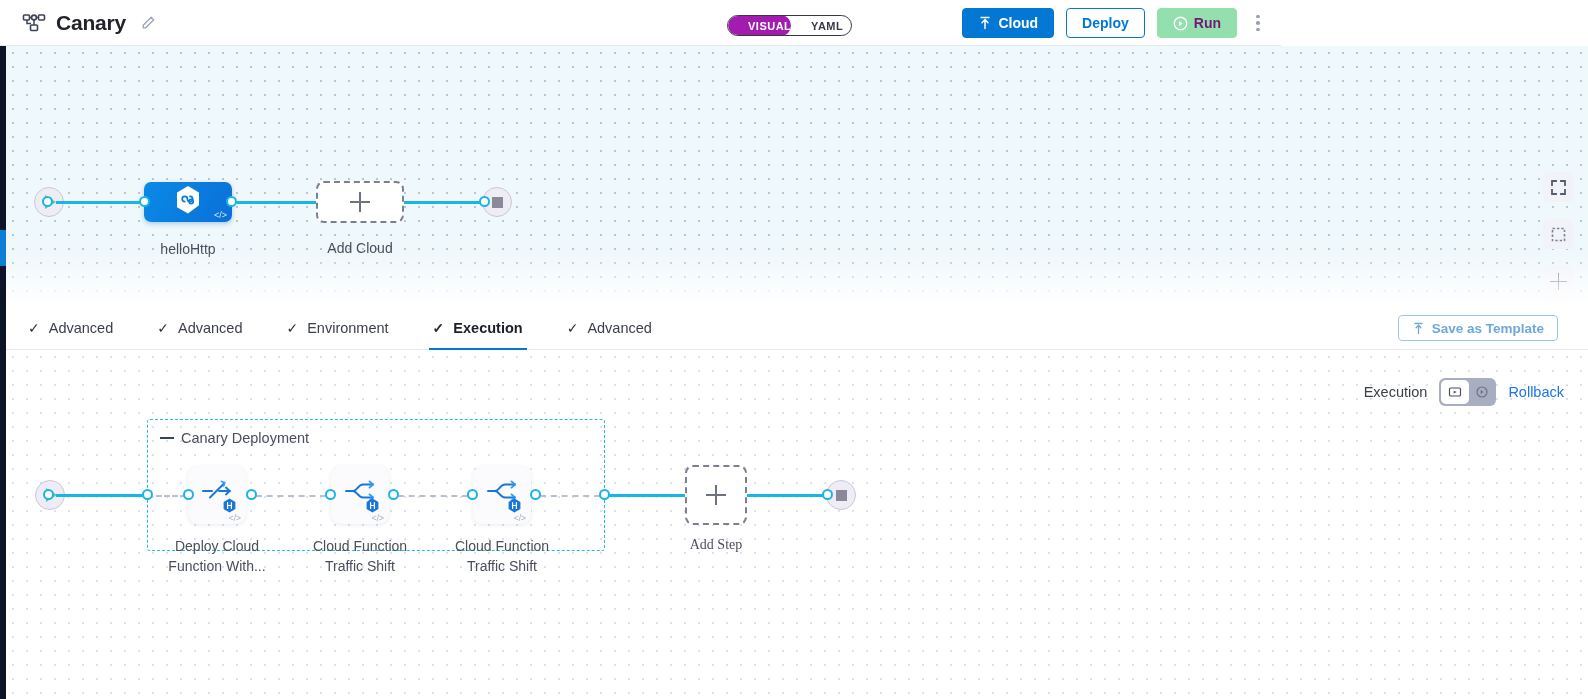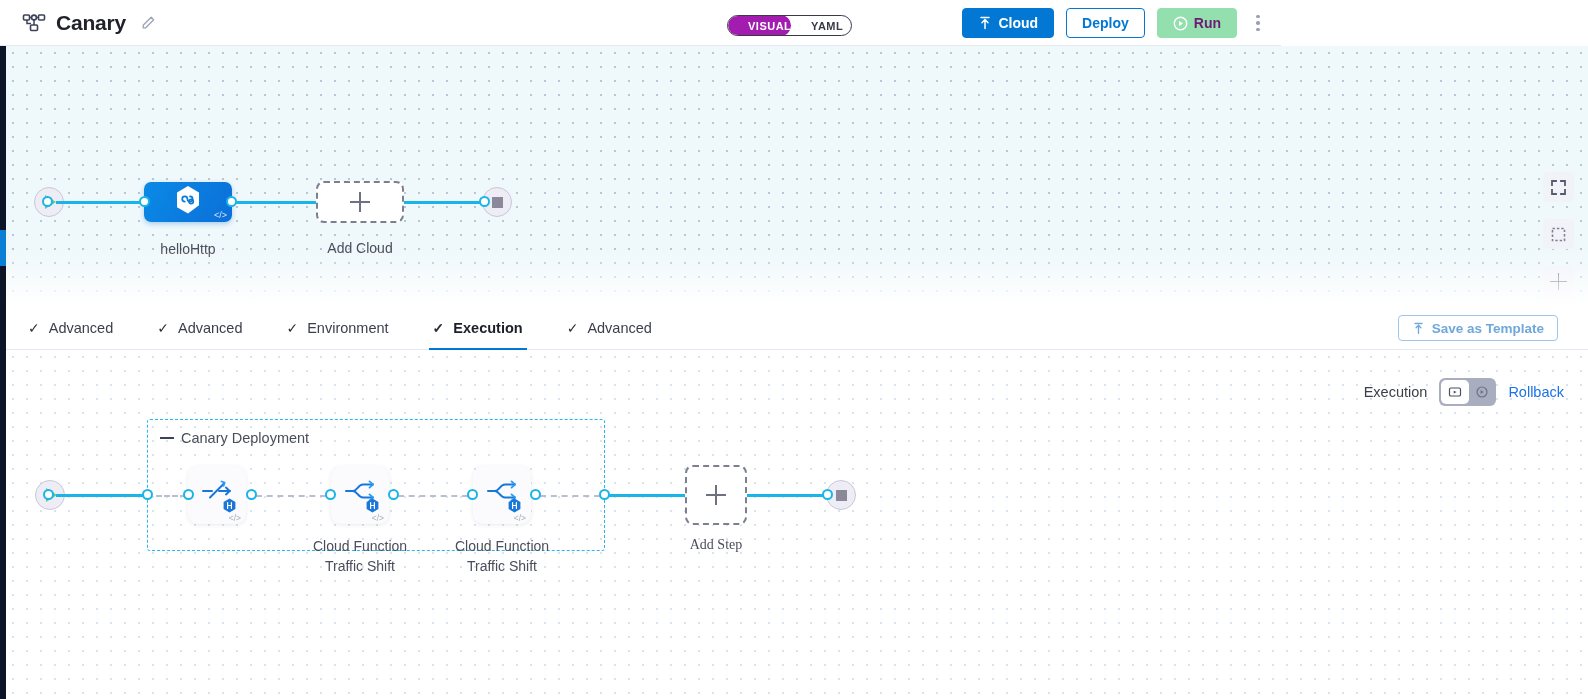--- a/index.html
+++ b/index.html
@@ -412,20 +412,24 @@
       <span class="step-badge">
         <svg width="15" height="15" viewBox="0 0 15 15">
           <path d="M7.5 0.6l5.9 3.4v6.9L7.5 14.4 1.6 10.9V4z" fill="#1877d8"></path>
           <path d="M5.6 4.6v5.8M9.4 4.6v5.8M5.6 7.5h3.8" stroke="#ffffff" stroke-width="1.2" stroke-linecap="round"></path>
         </svg>
       </span>
       <span class="step-code">&lt;/&gt;</span>
     </div>
     <div class="port" style="left:177px; top:139px;"></div>
     <div class="port" style="left:240px; top:139px;"></div>
+    <div class="node-label" style="left:156px; top:186px; width:110px;">
+      <div>Deploy Cloud</div>
+      <div>Function With...</div>
+    </div>
 
     <div class="step-node" style="left:325px; top:116px;">
       <span class="step-icon">
         <svg width="34" height="28" viewBox="0 0 34 28">
           <path d="M3 14h7c4 0 5-6.5 10-6.5h10" fill="none" stroke="#1877d8" stroke-width="2" stroke-linecap="round"></path>
           <path d="M10 14c4 0 5 6.5 10 6.5h10" fill="none" stroke="#1877d8" stroke-width="2" stroke-linecap="round"></path>
           <path d="M26.5 4.4L30 7.5l-3.5 3.1" fill="none" stroke="#2e9bf5" stroke-width="1.9" stroke-linecap="round" stroke-linejoin="round"></path>
           <path d="M26.5 17.4L30 20.5l-3.5 3.1" fill="none" stroke="#2e9bf5" stroke-width="1.9" stroke-linecap="round" stroke-linejoin="round"></path>
         </svg>
       </span>

